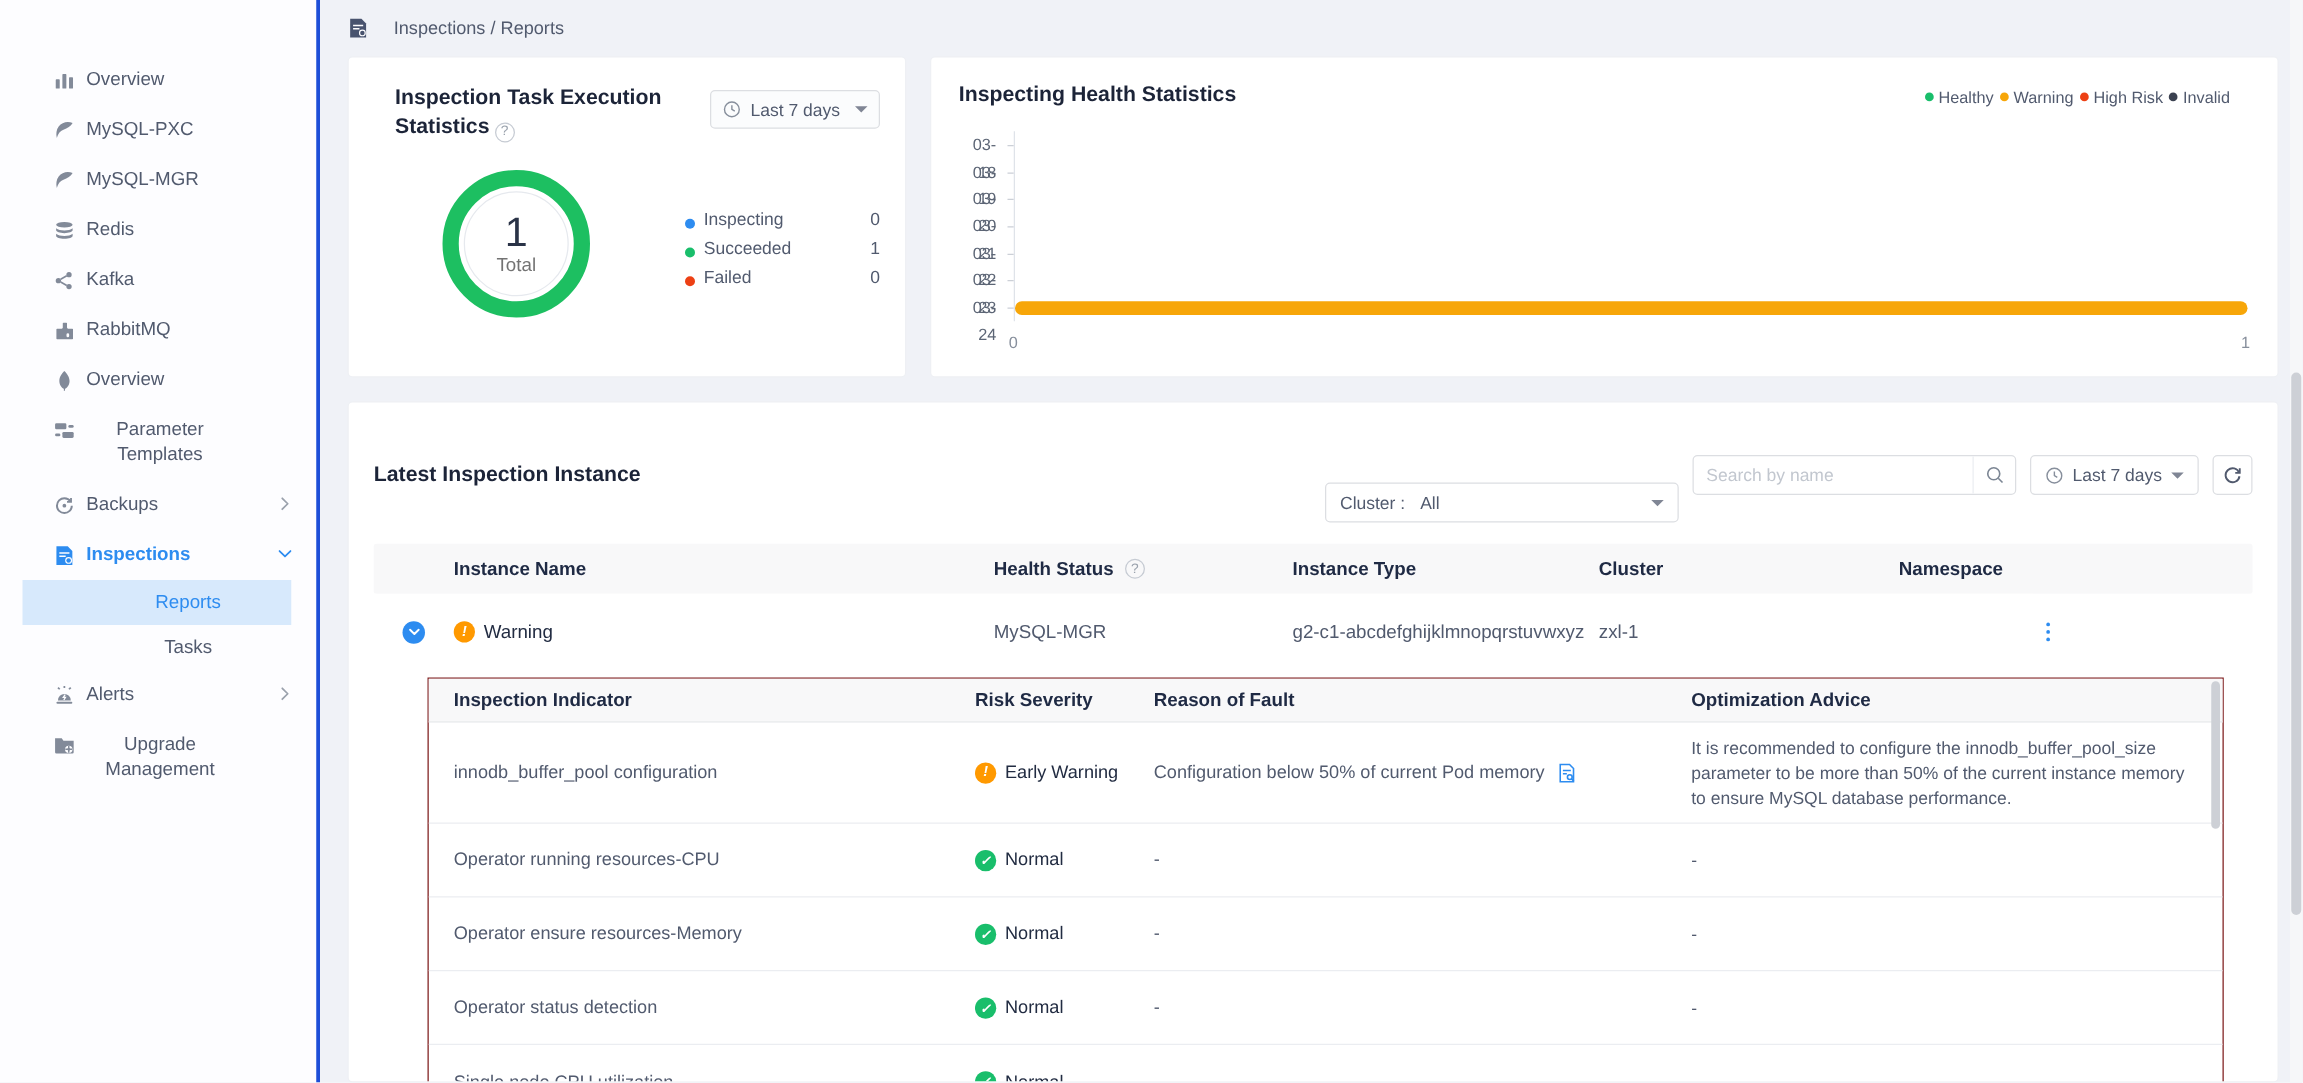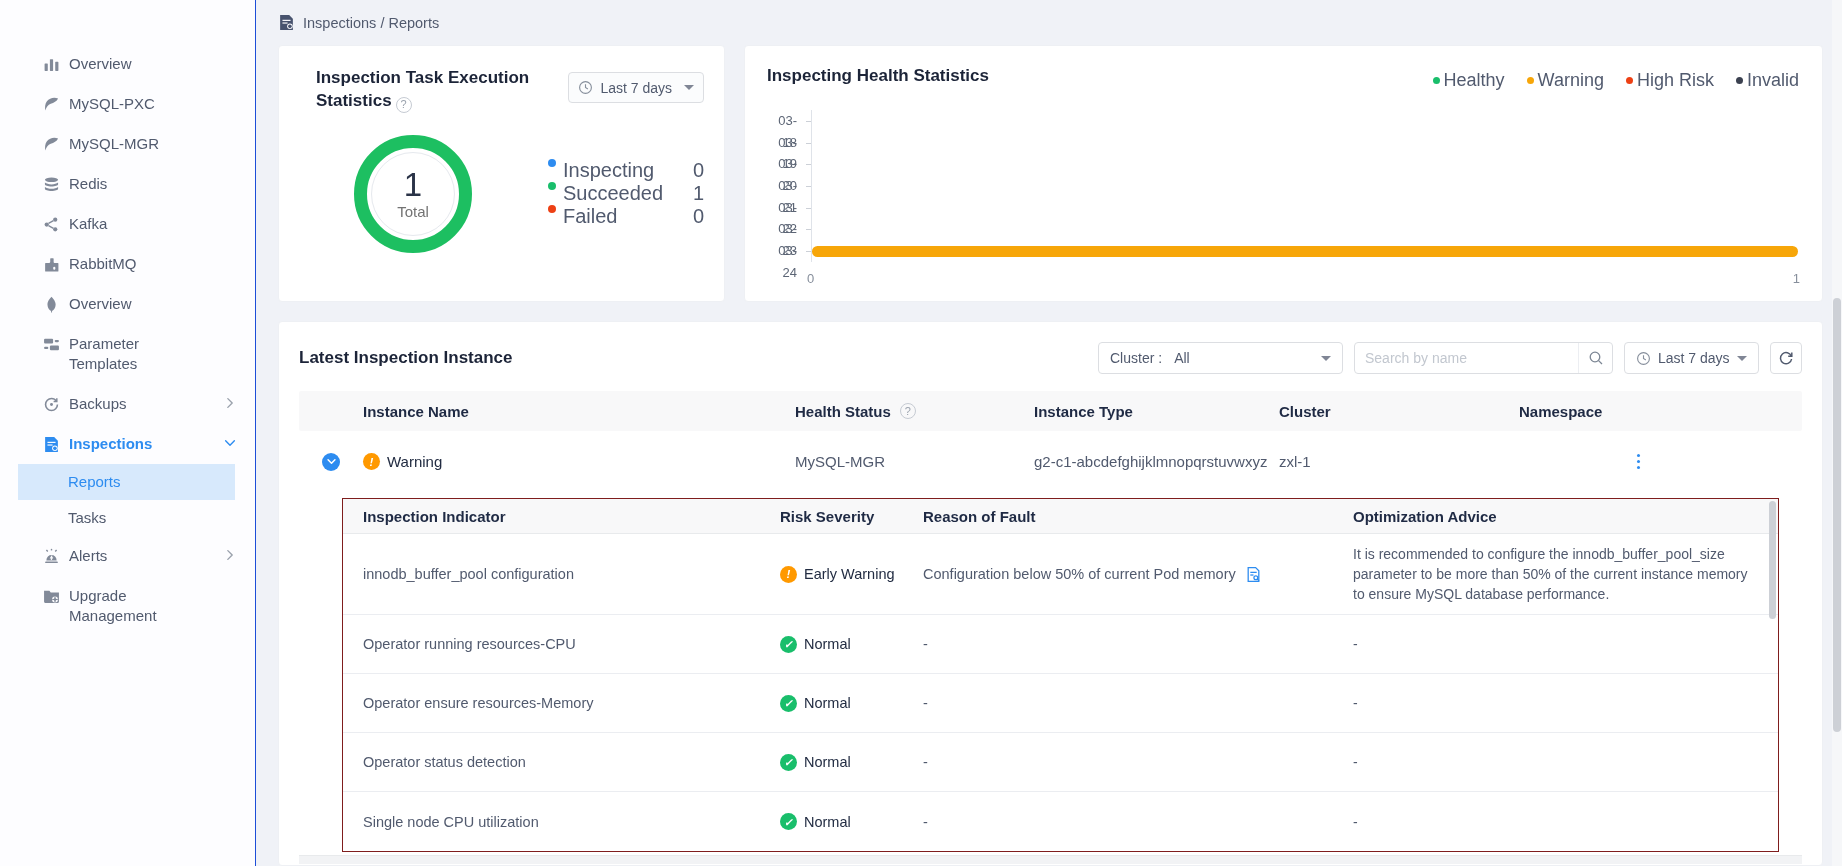--- a/index.html
+++ b/index.html
@@ -1,33 +1,33 @@
 <!DOCTYPE html>
 <html><head>
 <meta charset="utf-8">
 <style>
   * { box-sizing: border-box; }
   html,body { margin:0; padding:0; width:1842px; height:866px; overflow:hidden;
     font-family:"Liberation Sans", sans-serif; background:#f0f2f7; color:#515a6e; }
   .app { display:flex; width:1842px; height:866px; position:relative; }
 
   
-  .sidebar { width:256px; min-width:256px; background:#fdfdff; border-right:1px solid #1d4ed8; padding-top:44px; }
+  .sidebar { width:256px; min-width:256px; background:#fdfdff; border-right:3px solid #1d4ed8; padding-top:44px;text-align:center; }
   .side-item { display:flex; align-items:flex-start; padding:10px 18px 10px 42px; font-size:15px; color:#515a6e; cursor:pointer; }
   .side-item .s-icon { width:18px; height:18px; color:#828a99; flex:none; margin-right:9px; margin-top:1px; display:flex; align-items:center; justify-content:center; }
   .side-item .lbl { line-height:20px; max-width:118px; }
   .side-item .chev { margin-left:auto; color:#9aa1ac; margin-top:2px; }
   .side-item.active { color:#2d8cf0; font-weight:700; }
   .side-item.active .s-icon, .side-item.active .chev { color:#2d8cf0; }
   .side-child { margin:0 20px 0 18px; padding:8px 0 8px 50px; font-size:15px; color:#515a6e; line-height:20px; cursor:pointer; }
   .side-child.selected { background:#d7e9fc; color:#2d8cf0; }
 
   
   .main { flex:1; padding:0 19px 0 22px; }
-  .breadcrumb { height:45px; display:flex; align-items:center; gap:8px; font-size:14.5px; color:#515a6e; }
+  .breadcrumb { height:45px; display:flex; align-items:center; gap:20px; font-size:14.5px; color:#515a6e; }
   .bc-icon { color:#48536e; display:flex; }
 
   .cards-row { display:flex; gap:19px; margin-bottom:19px; }
   .card { background:#fff; border:1px solid #eef0f4; border-radius:4px; }
   .card h3 { margin:0; font-size:17px; font-weight:700; color:#1c2438; }
 
   
   .card-stats { width:447px; height:257px; padding:20px; }
   .card-stats .card-head { display:flex; justify-content:space-between; align-items:flex-start; }
   .card-stats h3 { width:232px; line-height:23px;margin-left:17px; }
@@ -36,45 +36,45 @@
   .range-btn { height:31px; margin-top:6px; padding:0 9px 0 9px; display:flex; align-items:center; gap:7px;
     background:#fbfcfd; border:1px solid #dcdee2; border-radius:4px; font-size:14px; color:#515a6e; cursor:pointer; }
   .caret { width:0; height:0; border-left:5px solid transparent; border-right:5px solid transparent; border-top:5.5px solid #808695; margin-left:5px; }
   .clock { color:#878f9c; display:flex; }
   .donut-row { display:flex; align-items:center; margin-top:22px; padding-left:55px; }
   .donut { width:118px; height:118px; border:13px solid #1dbf61; border-radius:50%; display:flex; align-items:center; justify-content:center; }
   .donut-hole { width:84px; height:84px; border:1px solid #e6e9ee; border-radius:50%; display:flex; flex-direction:column; align-items:center; justify-content:center; }
   .donut-val { font-size:33px; color:#2a3347; line-height:34px; }
   .donut-lbl { font-size:15px; color:#737373; margin-top:1px; }
   .stat-legend { list-style:none; margin:0 0 0 76px; padding:0; flex:1; max-width:172px; }
-  .stat-legend li { display:flex; align-items:flex-start; font-size:20px; color:#515a6e; height:23px; }
+  .stat-legend li { display:flex; align-items:flex-end; font-size:14px; color:#515a6e; height:23px; }
   .dot { width:8px; height:8px; border-radius:50%; margin-right:7px; flex:none; }
   .stat-legend .val { margin-left:auto; }
 
   
   .card-health { flex:1; height:257px; padding:20px 22px; }
   .card-health .card-head { display:flex; justify-content:space-between; align-items:flex-start; }
-  .h-legend { list-style:none; display:flex; gap:22px; margin:4px 1px 0; padding:0; font-size:18px; color:#515a6e; }
+  .h-legend { list-style:none; display:flex; gap:5px; margin:4px 16px 0; padding:0; font-size:13px; color:#515a6e; }
   .h-legend li { display:flex; align-items:center; }
   .h-legend .dot { width:7px; height:7px; margin-right:4px; }
   .hchart { display:flex; margin-top:19px; }
   .ylab { width:44px; }
   .ylab span { display:block; height:21.7px; line-height:21.7px; text-align:right; padding-right:14px; font-size:13px; color:#5c6575; position:relative; }
   .ylab span::after { content:""; position:absolute; right:0; top:50%; width:5px; height:1px; background:#ccd0d7; }
   .plot { flex:1; position:relative; border-left:1px solid #dfe3e9; height:152px; }
   .hbar { position:absolute; left:0; height:11px; border-radius:6px; }
   .x-labels { display:flex; justify-content:space-between; margin-left:44px; margin-top:9px; font-size:13px; color:#878f9c; }
   .x-labels span:first-child { margin-left:-4px; }
 
   
   .main-card { padding:0; overflow:hidden; height:545px; }
   .main-head { display:flex; justify-content:space-between; align-items:center; padding:20px 20px 17px; }
   .controls { display:flex; gap:11px; align-items:center; }
   .select { height:32px; border:1px solid #dcdee2; border-radius:4px; background:#fff; display:flex; align-items:center; padding:0 11px; font-size:14px; color:#515a6e; cursor:pointer; }
-  .cluster-select { width:245px; }
+  .cluster-select { width:283px;margin-top:44px; }
   .sel-value { margin-left:12px; }
   .select .caret { margin-left:auto; }
   .search-wrap { width:259px; height:32px; border:1px solid #dcdee2; border-radius:4px; display:flex; align-items:center; background:#fff; overflow:hidden; }
   .search-wrap input { border:none; outline:none; flex:1; padding:0 10px; font-size:14px; color:#515a6e; font-family:inherit; background:transparent; }
   .search-wrap input::placeholder { color:#c2c7cf; }
   .search-icon { width:34px; align-self:stretch; display:flex; align-items:center; justify-content:center; border-left:1px solid #eceef2; color:#7c8694; cursor:pointer; }
   .range2 { width:135px; gap:7px; }
   .refresh-btn { width:32px; height:32px; border:1px solid #dcdee2; border-radius:4px; background:#fff; display:flex; align-items:center; justify-content:center; color:#515a6e; cursor:pointer; padding:0; }
 
   .table-wrap { margin:0 20px; }

